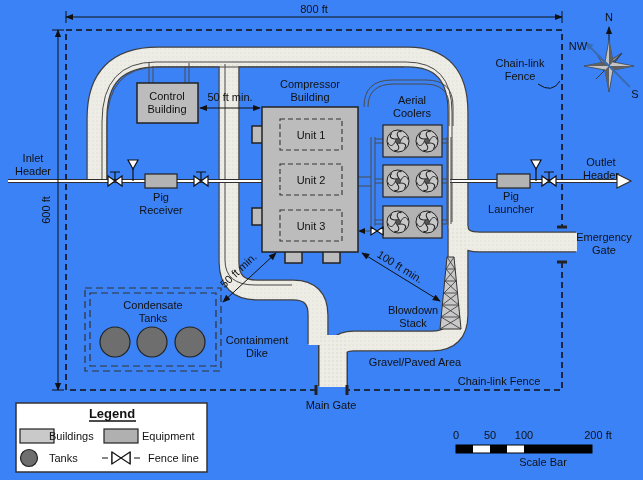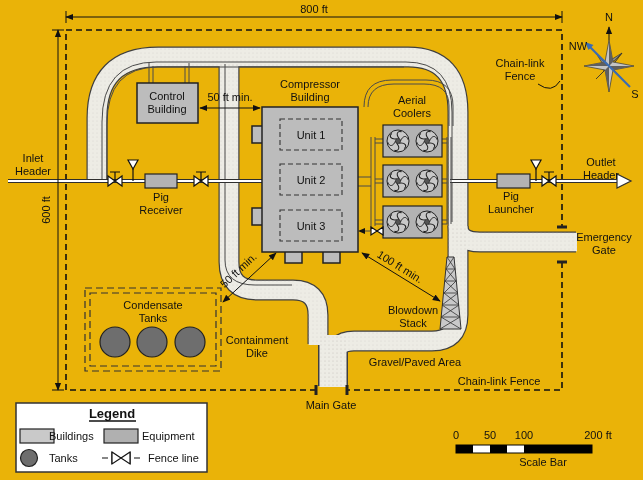--- a/index.html
+++ b/index.html
@@ -1,16 +1,16 @@
 <!DOCTYPE html>
 <html style="--road: #edece5; --road_edge: #3f3f3f; --building: #bcbcbc; --equipment: #b3b3b3; --tank: #6e6e6e; --fan_face: #c8c8c8; --stack: #c9c9c9; --compass_blue: #3a6cb4;"><head>
 <meta charset="utf-8">
 <style>
   html,body{margin:0;padding:0;background:#fff;}
-  .stage{position:relative;width:643px;height:480px;background:#eab308;overflow:hidden;}
+  .stage{position:relative;width:643px;height:480px;background:#3b82f6;overflow:hidden;}
   svg{display:block;}
   text{font-family:"Liberation Sans","DejaVu Sans",sans-serif;font-size:11px;fill:#111;text-anchor:middle;}
   text.tl{text-anchor:start;}
   text.legend-title{font-size:13px;font-weight:bold;}
   .road-dark{fill:none;stroke:var(--road_edge);stroke-width:21;}
   .road-dark.wide{stroke-width:30;}
   .road-lite{fill:none;stroke:var(--road);stroke-width:18.6;}
   .road-lite.wide{stroke-width:27;}
   .road-dots{fill:none;stroke:url(#dots);stroke-width:18.6;}
   .road-dots.wide{stroke-width:27;}

